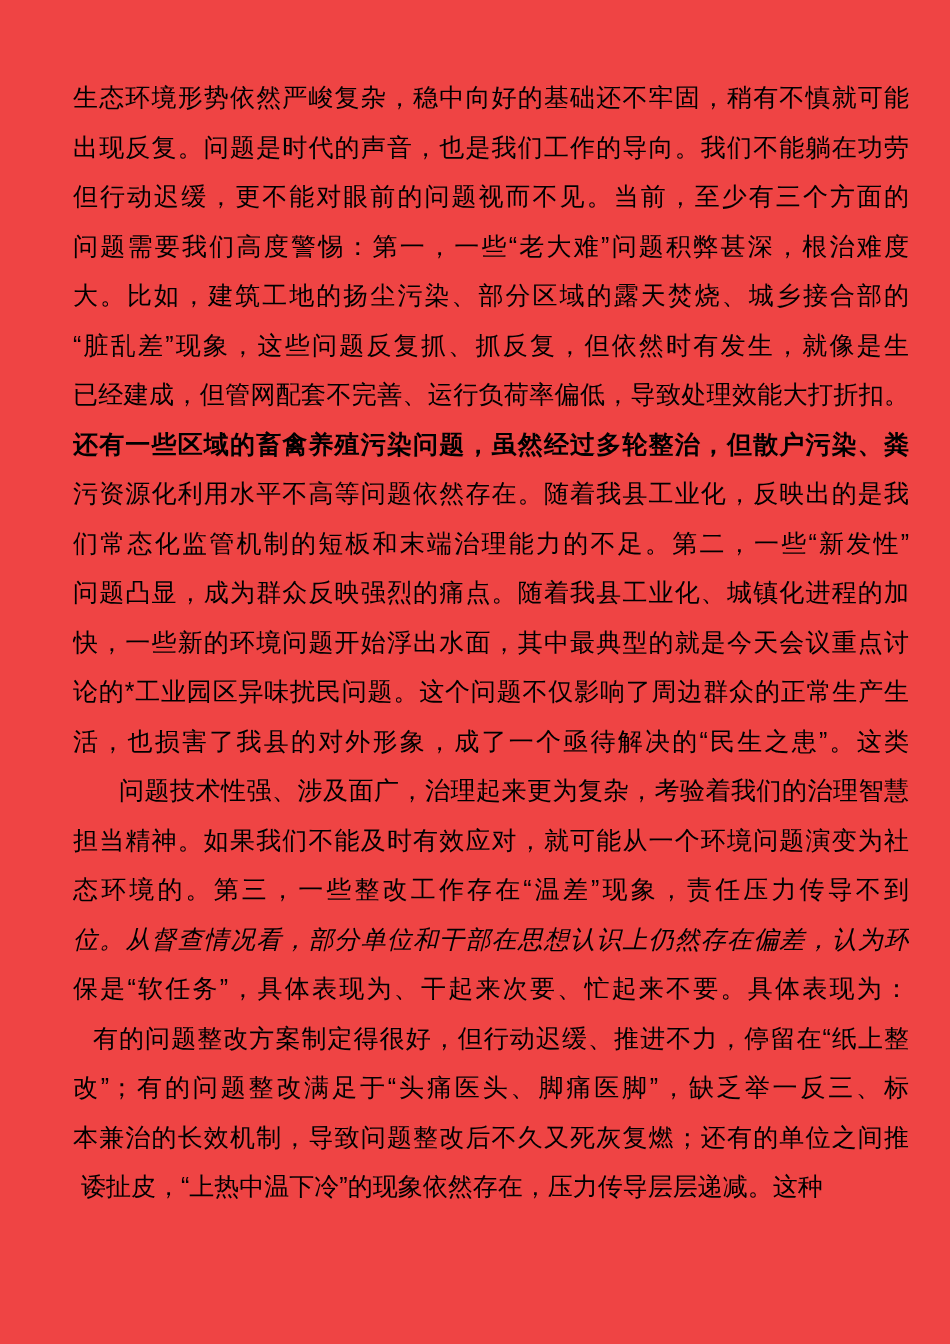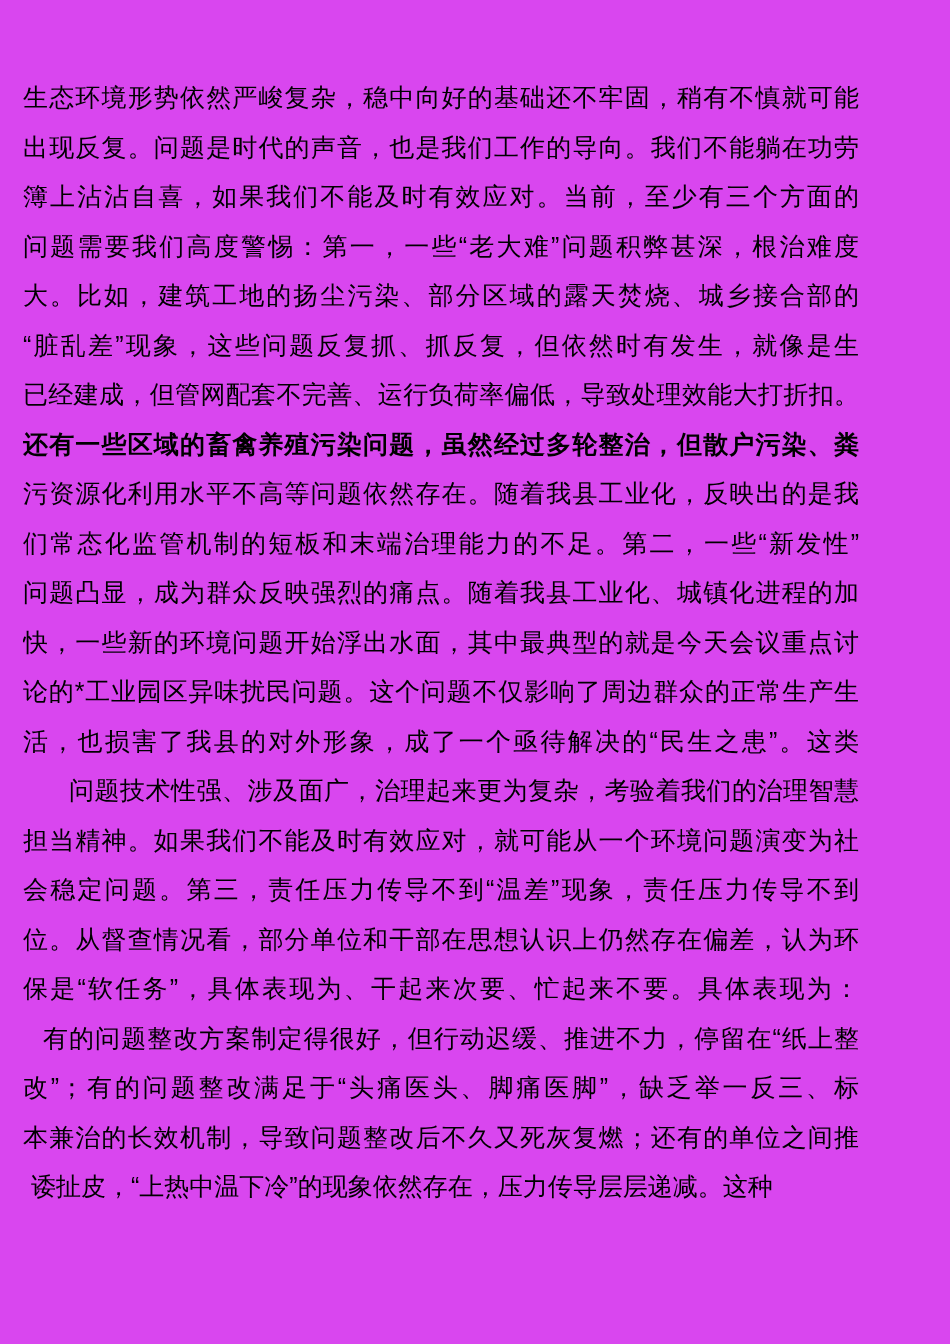--- a/index.html
+++ b/index.html
@@ -9,22 +9,22 @@
   body {
     width: 950px;
     height: 1344px;
     background: #ffffff;
     overflow: hidden;
   }
   .page {
     box-sizing: border-box;
     width: 950px;
     height: 1344px;
-    padding: 73px 57px 0 23px;
-    background: #d946ef;
+    padding: 73px 57px 0 73px;
+    background: #ef4444;
     overflow: hidden;
   }
   .text-block {
     width: 836px;
   }
   .line {
     font-family: "Liberation Sans", sans-serif;
     font-size: 25px;
     color: #000000;
     height: 49.5px;
@@ -39,35 +39,35 @@
     margin-left: 8px;
   }
 </style>
 </head>
 <body style="background: rgb(255, 255, 255);">
 
 <div class="page">
   <div class="text-block">
       <div class="line" style="color: rgb(0, 0, 0);">生态环境形势依然严峻复杂，稳中向好的基础还不牢固，稍有不慎就可能</div>
       <div class="line" style="color: rgb(0, 0, 0);">出现反复。问题是时代的声音，也是我们工作的导向。我们不能躺在功劳</div>
-      <div class="line" style="color: rgb(0, 0, 0);">簿上沾沾自喜，如果我们不能及时有效应对。当前，至少有三个方面的</div>
+      <div class="line" style="color: rgb(0, 0, 0);">但行动迟缓，更不能对眼前的问题视而不见。当前，至少有三个方面的</div>
       <div class="line" style="color: rgb(0, 0, 0);">问题需要我们高度警惕：第一，一些“老大难”问题积弊甚深，根治难度</div>
       <div class="line" style="color: rgb(0, 0, 0);">大。比如，建筑工地的扬尘污染、部分区域的露天焚烧、城乡接合部的</div>
       <div class="line" style="color: rgb(0, 0, 0);">“脏乱差”现象，这些问题反复抓、抓反复，但依然时有发生，就像是生</div>
       <div class="line" style="color: rgb(0, 0, 0);">已经建成，但管网配套不完善、运行负荷率偏低，导致处理效能大打折扣。</div>
       <div class="line" style="color: rgb(0, 0, 0); font-weight: bold;">还有一些区域的畜禽养殖污染问题，虽然经过多轮整治，但散户污染、粪</div>
       <div class="line" style="color: rgb(0, 0, 0);">污资源化利用水平不高等问题依然存在。随着我县工业化，反映出的是我</div>
       <div class="line" style="color: rgb(0, 0, 0);">们常态化监管机制的短板和末端治理能力的不足。第二，一些“新发性”</div>
       <div class="line" style="color: rgb(0, 0, 0);">问题凸显，成为群众反映强烈的痛点。随着我县工业化、城镇化进程的加</div>
       <div class="line" style="color: rgb(0, 0, 0);">快，一些新的环境问题开始浮出水面，其中最典型的就是今天会议重点讨</div>
       <div class="line" style="color: rgb(0, 0, 0);">论的*工业园区异味扰民问题。这个问题不仅影响了周边群众的正常生产生</div>
       <div class="line" style="color: rgb(0, 0, 0);">活，也损害了我县的对外形象，成了一个亟待解决的“民生之患”。这类</div>
       <div class="line" style="color: rgb(0, 0, 0); margin-left: 46px;">问题技术性强、涉及面广，治理起来更为复杂，考验着我们的治理智慧和</div>
       <div class="line" style="color: rgb(0, 0, 0);">担当精神。如果我们不能及时有效应对，就可能从一个环境问题演变为社</div>
-      <div class="line" style="color: rgb(0, 0, 0);">会稳定问题。第三，责任压力传导不到“温差”现象，责任压力传导不到</div>
-      <div class="line" style="color: rgb(0, 0, 0);">位。从督查情况看，部分单位和干部在思想认识上仍然存在偏差，认为环</div>
+      <div class="line" style="color: rgb(0, 0, 0);">态环境的。第三，一些整改工作存在“温差”现象，责任压力传导不到</div>
+      <div class="line" style="color: rgb(0, 0, 0); font-style: italic;">位。从督查情况看，部分单位和干部在思想认识上仍然存在偏差，认为环</div>
       <div class="line" style="color: rgb(0, 0, 0);">保是“软任务”，具体表现为、干起来次要、忙起来不要。具体表现为：</div>
       <div class="line" style="color: rgb(0, 0, 0); margin-left: 20px;">有的问题整改方案制定得很好，但行动迟缓、推进不力，停留在“纸上整</div>
       <div class="line" style="color: rgb(0, 0, 0);">改”；有的问题整改满足于“头痛医头、脚痛医脚”，缺乏举一反三、标</div>
       <div class="line" style="color: rgb(0, 0, 0);">本兼治的长效机制，导致问题整改后不久又死灰复燃；还有的单位之间推</div>
       <div class="line line-last" style="color: rgb(0, 0, 0);">诿扯皮，“上热中温下冷”的现象依然存在，压力传导层层递减。这种</div>
     </div>
 </div>
 
 </body></html>

